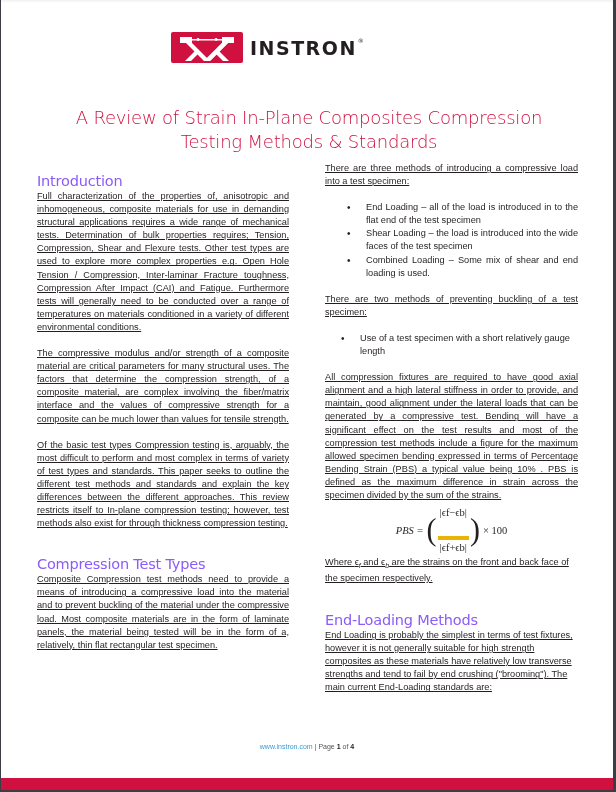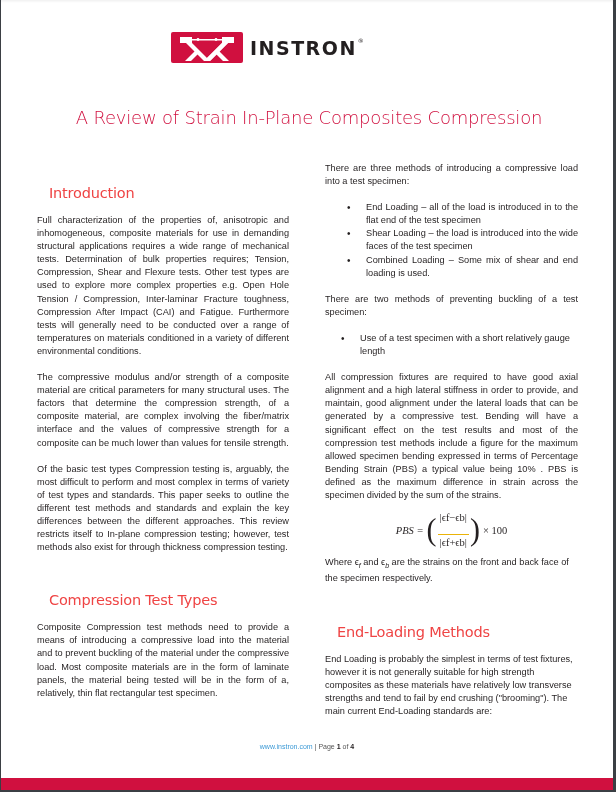--- a/index.html
+++ b/index.html
@@ -30,38 +30,38 @@
     position: absolute; left: 40px; top: 106px; width: 536px;
     text-align: center; color: #d0103f;
     font-family: "DejaVu Sans", sans-serif; font-weight: 300;
     font-size: 18px; line-height: 24px; letter-spacing: -0.2px;
   }
   .col { position: absolute; color: #231f20; font-size: 9.2px; line-height: 13.1px; }
   .col-left { left: 36px; top: 172px; width: 252px; }
   .col-right { left: 324px; top: 162px; width: 253px; }
   .h2 {
     font-family: "DejaVu Sans", sans-serif; font-size: 14.5px; line-height: 18px;
-    color: #ef4444; margin: 12px; font-weight: normal; letter-spacing: -0.2px;
+    color: #8b5cf6; margin: 0; font-weight: normal; letter-spacing: -0.2px;
   }
-  p { margin: 0; text-align: justify; }
+  p { margin: 0; text-align: justify; text-decoration: underline; }
   .gap { height: 13px; }
   ul { margin: 0; padding-left: 41px; list-style: none; }
   ul li { position: relative; text-align: justify; }
   ul li::before {
     content: "\2022"; position: absolute; left: -19px; top: 0; font-size: 10px;
   }
   .equation {
     display: flex; align-items: center; justify-content: center;
     height: 36px; margin: 10px 0 8px 0;
     font-family: "Liberation Serif", serif; font-size: 10.5px; color: #231f20;
   }
   .eq-lhs { font-style: italic; margin-right: 3px; }
   .paren { font-size: 30px; line-height: 30px; transform: scaleY(1.05); font-weight: 300; }
   .frac { display: inline-flex; flex-direction: column; align-items: center; margin: 0 1px; }
-  .frac .num { border-bottom: 1px solid #eab308; padding: 0 2px 10px; }
+  .frac .num { border-bottom: 4px solid #eab308; padding: 0 2px 16px; }
   .frac .den { padding: 1px 2px 0; }
   .eq-rhs { margin-left: 3px; }
   sub { font-size: 7px; font-style: italic; }
   .footer {
     position: absolute; left: 0; top: 743px; width: 612px; text-align: center;
     font-size: 7px; color: #555;
   }
   .footer .link { color: #3d9ad6; }
   .footer b { color: #231f20; }
   .red-bar {
@@ -88,20 +88,21 @@
           <polygon points="8,27 14,27 22,19 19,16"></polygon>
           <polygon points="52,27 46,27 38,19 41,16"></polygon>
         </g>
       </svg>
     </div>
     <span class="logo-text"><span>INSTRON</span><span class="logo-reg">®</span></span>
   </div>
 
   <div class="title">
     <div>A Review of Strain In-Plane Composites Compression</div>
+    <div>Testing Methods &amp; Standards</div>
   </div>
 
   <div class="col col-left">
     <h2 class="h2">Introduction</h2>
     <p>Full characterization of the properties of, anisotropic and inhomogeneous, composite materials for use in demanding structural applications requires a wide range of mechanical tests. Determination of bulk properties requires; Tension, Compression, Shear and Flexure tests. Other test types are used to explore more complex properties e.g. Open Hole Tension / Compression, Inter-laminar Fracture toughness, Compression After Impact (CAI) and Fatigue. Furthermore tests will generally need to be conducted over a range of temperatures on materials conditioned in a variety of different environmental conditions.</p>
     <div class="gap"></div>
     <p>The compressive modulus and/or strength of a composite material are critical parameters for many structural uses. The factors that determine the compression strength, of a composite material, are complex involving the fiber/matrix interface and the values of compressive strength for a composite can be much lower than values for tensile strength.</p>
     <div class="gap"></div>
     <p>Of the basic test types Compression testing is, arguably, the most difficult to perform and most complex in terms of variety of test types and standards. This paper seeks to outline the different test methods and standards and explain the key differences between the different approaches. This review restricts itself to In-plane compression testing; however, test methods also exist for through thickness compression testing.</p>
     <div style="height:25px"></div>

